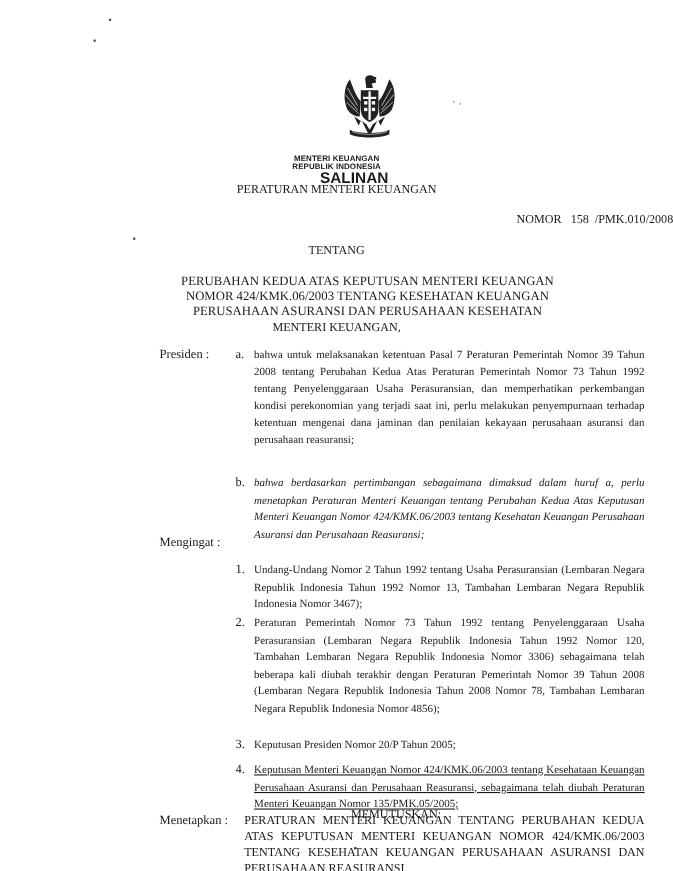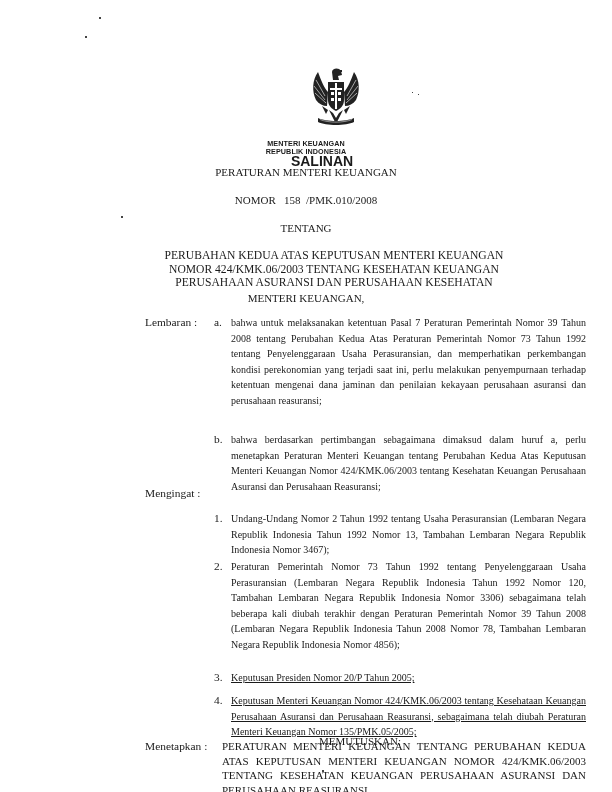--- a/index.html
+++ b/index.html
@@ -55,45 +55,45 @@
 
   <path d="M8 52 C16 56 36 56 44 52 L44 56 C36 60 16 60 8 56 Z" fill="#222"></path>
   <path d="M10 53.5 C18 57 34 57 42 53.5" stroke="#fff" stroke-width="0.5" fill="none"></path>
 </svg>
 
 <div class="center sans hdr-small" style="top:140px;">MENTERI KEUANGAN</div>
 <div class="center sans hdr-small" style="top:148px;">REPUBLIK INDONESIA</div>
 <div class="center sans hdr-salinan" style="top:156px;">SALINAN</div>
 <div class="center serif title" style="top:165px;">PERATURAN MENTERI KEUANGAN</div>
 
-<div class="center serif title" style="top:193px; white-space:pre;">NOMOR   158  /PMK.010/2008</div>
+<div class="center serif title" style="top:193px; white-space:pre;text-align:right;">NOMOR   158  /PMK.010/2008</div>
 <div class="center serif title" style="top:221px;text-align:center;">TENTANG</div>
 
 <div class="center serif title-wide" style="top:249px;">PERUBAHAN KEDUA ATAS KEPUTUSAN MENTERI KEUANGAN</div>
 <div class="center serif title-wide" style="top:262.5px;">NOMOR 424/KMK.06/2003 TENTANG KESEHATAN KEUANGAN</div>
 <div class="center serif title-wide" style="top:276px;">PERUSAHAAN ASURANSI DAN PERUSAHAAN KESEHATAN</div>
 
 <div class="center serif title" style="top:291px;">MENTERI KEUANGAN,</div>
 
-<div class="lbl serif" style="top:315px;">Lembaran :</div>
+<div class="lbl serif" style="top:315px;">Presiden :</div>
 <div class="mark serif" style="left:214px; top:315px;">a.</div>
 <div class="para serif" style="top:315px;">bahwa untuk melaksanakan ketentuan Pasal 7 Peraturan Pemerintah Nomor 39 Tahun 2008 tentang Perubahan Kedua Atas Peraturan Pemerintah Nomor 73 Tahun 1992 tentang Penyelenggaraan Usaha Perasuransian, dan memperhatikan perkembangan kondisi perekonomian yang terjadi saat ini, perlu melakukan penyempurnaan terhadap ketentuan mengenai dana jaminan dan penilaian kekayaan perusahaan asuransi dan perusahaan reasuransi;</div>
 
 <div class="mark serif" style="left:214px; top:432px;">b.</div>
-<div class="para serif" style="top:432px;">bahwa berdasarkan pertimbangan sebagaimana dimaksud dalam huruf a, perlu menetapkan Peraturan Menteri Keuangan tentang Perubahan Kedua Atas Keputusan Menteri Keuangan Nomor 424/KMK.06/2003 tentang Kesehatan Keuangan Perusahaan Asuransi dan Perusahaan Reasuransi;</div>
+<div class="para serif" style="top:432px;font-style:italic;">bahwa berdasarkan pertimbangan sebagaimana dimaksud dalam huruf a, perlu menetapkan Peraturan Menteri Keuangan tentang Perubahan Kedua Atas Keputusan Menteri Keuangan Nomor 424/KMK.06/2003 tentang Kesehatan Keuangan Perusahaan Asuransi dan Perusahaan Reasuransi;</div>
 
 <div class="lbl serif" style="top:486px;">Mengingat :</div>
 <div class="mark serif" style="left:214px; top:511px;">1.</div>
 <div class="para serif" style="top:511px;font-family:Liberation Serif, serif;">Undang-Undang Nomor 2 Tahun 1992 tentang Usaha Perasuransian (Lembaran Negara Republik Indonesia Tahun 1992 Nomor 13, Tambahan Lembaran Negara Republik Indonesia Nomor 3467);</div>
 
 <div class="mark serif" style="left:214px; top:559px;">2.</div>
 <div class="para serif" style="top:559px;">Peraturan Pemerintah Nomor 73 Tahun 1992 tentang Penyelenggaraan Usaha Perasuransian (Lembaran Negara Republik Indonesia Tahun 1992 Nomor 120, Tambahan Lembaran Negara Republik Indonesia Nomor 3306) sebagaimana telah beberapa kali diubah terakhir dengan Peraturan Pemerintah Nomor 39 Tahun 2008 (Lembaran Negara Republik Indonesia Tahun 2008 Nomor 78, Tambahan Lembaran Negara Republik Indonesia Nomor 4856);</div>
 
 <div class="mark serif" style="left:214px; top:670px;">3.</div>
-<div class="para serif" style="top:670px;text-decoration:underline;">Keputusan Presiden Nomor 20/P Tahun 2005;</div>
+<div class="para serif" style="top:670px;">Keputusan Presiden Nomor 20/P Tahun 2005;</div>
 
 <div class="mark serif" style="left:214px; top:693px;">4.</div>
 <div class="para serif" style="top:693px;text-decoration:underline;">Keputusan Menteri Keuangan Nomor 424/KMK.06/2003 tentang Kesehataan Keuangan Perusahaan Asuransi dan Perusahaan Reasuransi, sebagaimana telah diubah Peraturan Menteri Keuangan Nomor 135/PMK.05/2005;</div>
 
 <div class="abs serif title" style="left:0; width:720px; text-align:center; top:734px;">MEMUTUSKAN:</div>
 
 <div class="lbl serif" style="top:739px;">Menetapkan :</div>
 
 <div class="para serif" style="top:739px; left:222px; width:364px; font-size:11px; line-height:14.5px;">PERATURAN MENTERI KEUANGAN TENTANG PERUBAHAN KEDUA ATAS KEPUTUSAN MENTERI KEUANGAN NOMOR 424/KMK.06/2003 TENTANG KESEHATAN KEUANGAN PERUSAHAAN ASURANSI DAN PERUSAHAAN REASURANSI.</div>
 

